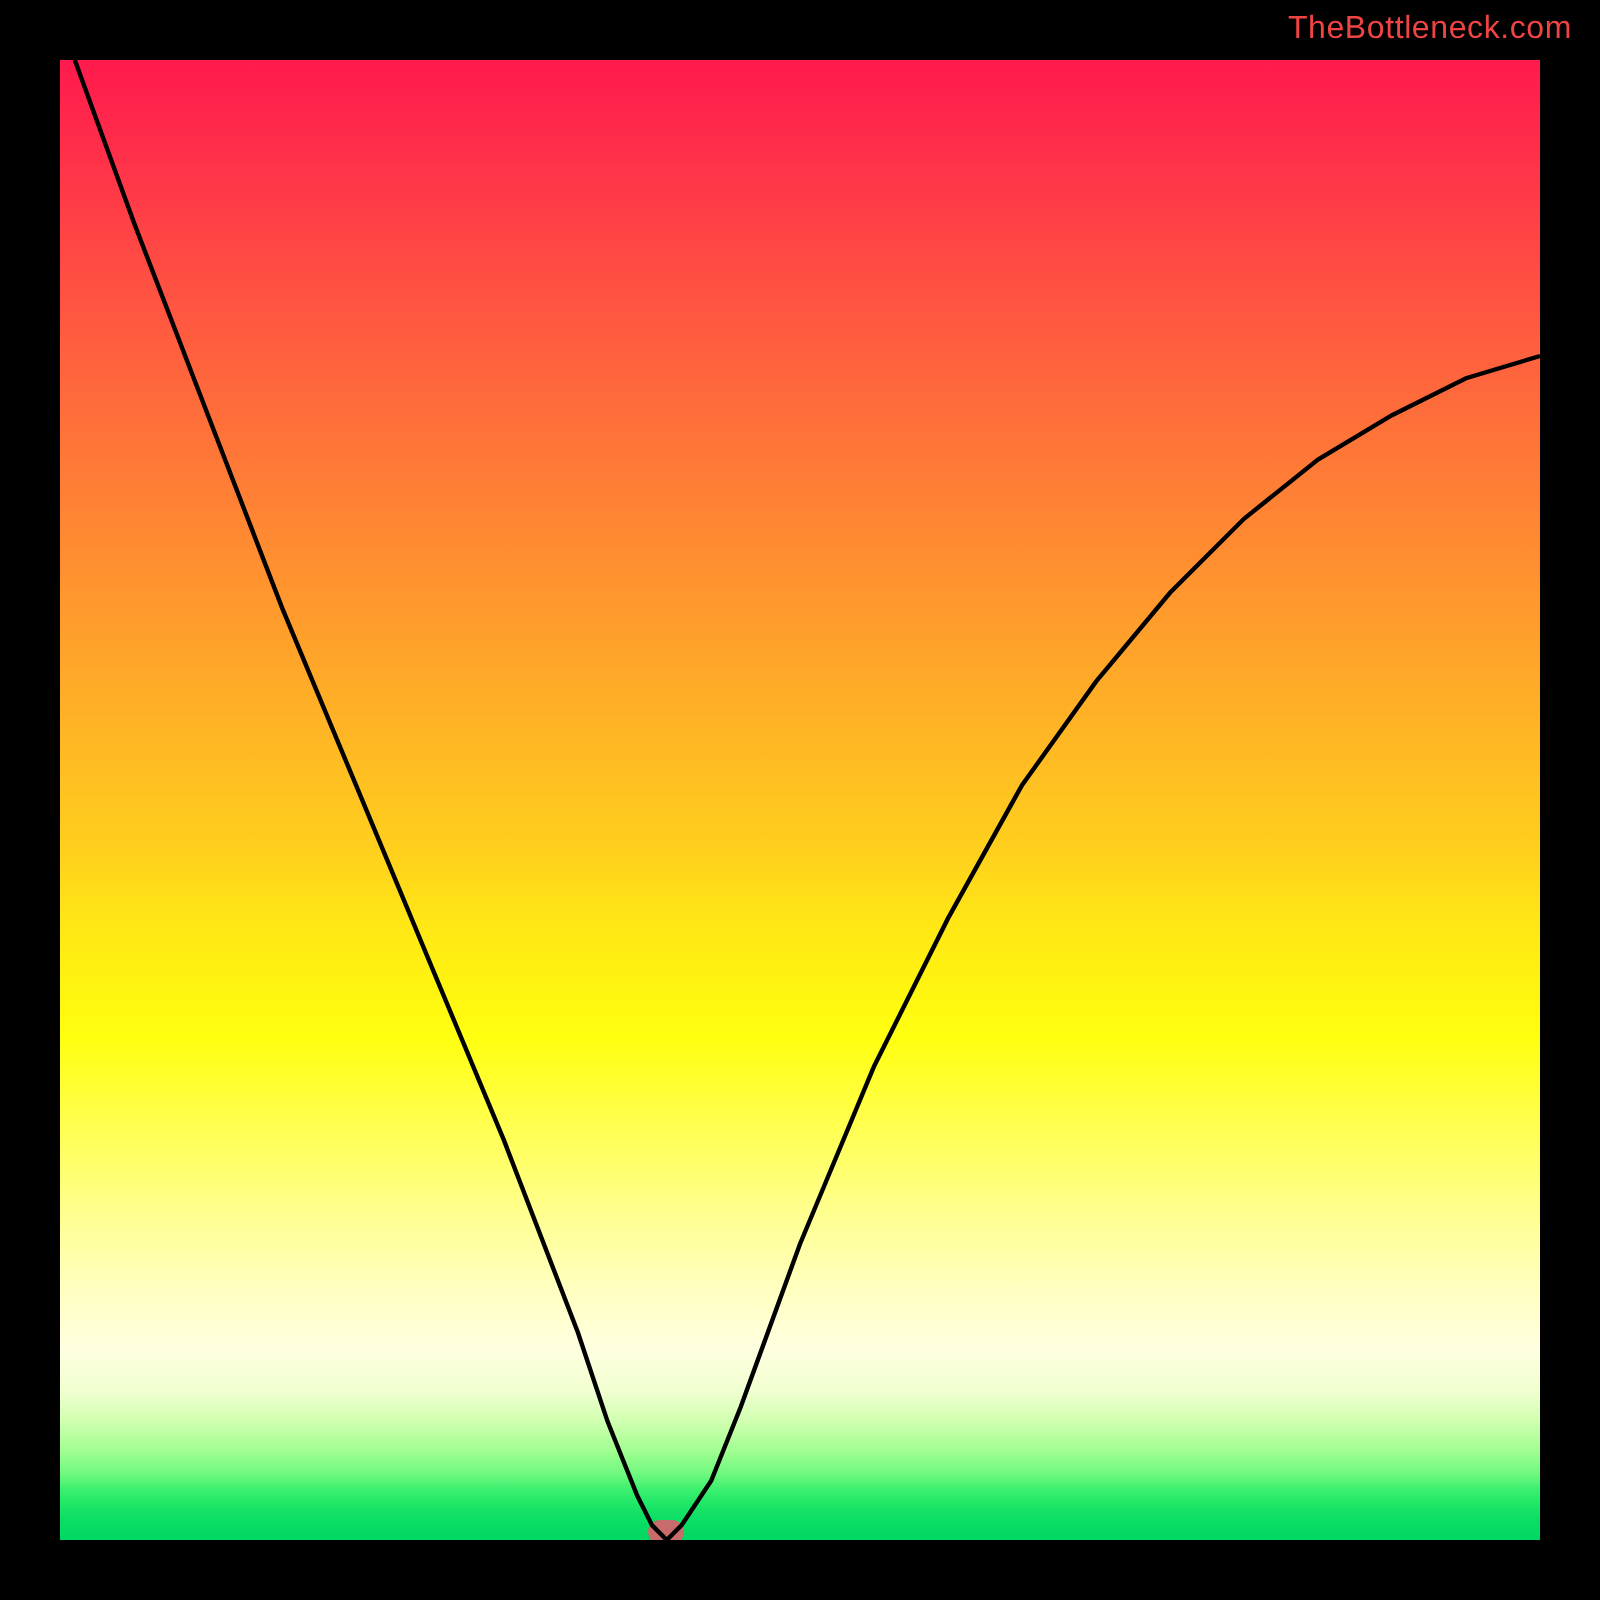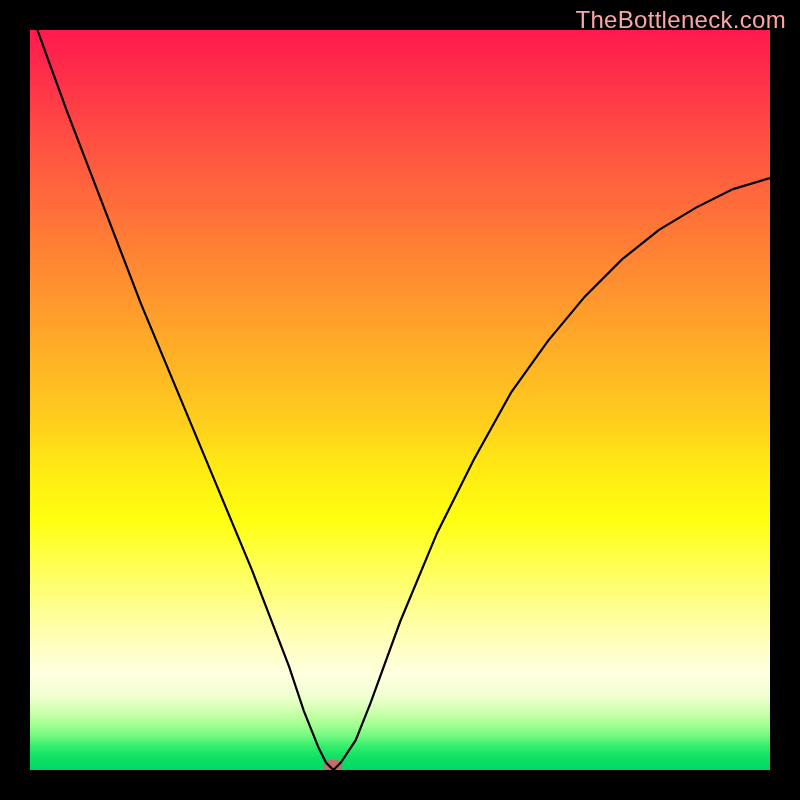--- a/index.html
+++ b/index.html
@@ -8,22 +8,22 @@
     height: 800px;
     background: #000;
     position: relative;
     font-family: Arial, sans-serif;
     overflow: hidden;
   }
   .watermark {
     position: absolute;
     top: 6px;
     right: 14px;
-    color: #fca5a5;
-    font-size: 24px;
+    color: #ef4444;
+    font-size: 16px;
     font-weight: 500;
     letter-spacing: 0.3px;
     z-index: 10;
   }
   .plot-area {
     position: absolute;
     left: 30px;
     top: 30px;
     width: 740px;
     height: 740px;

